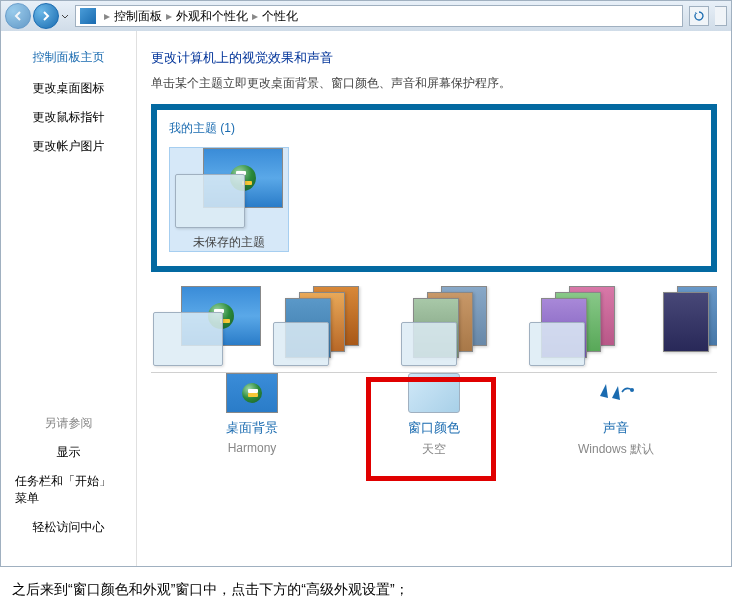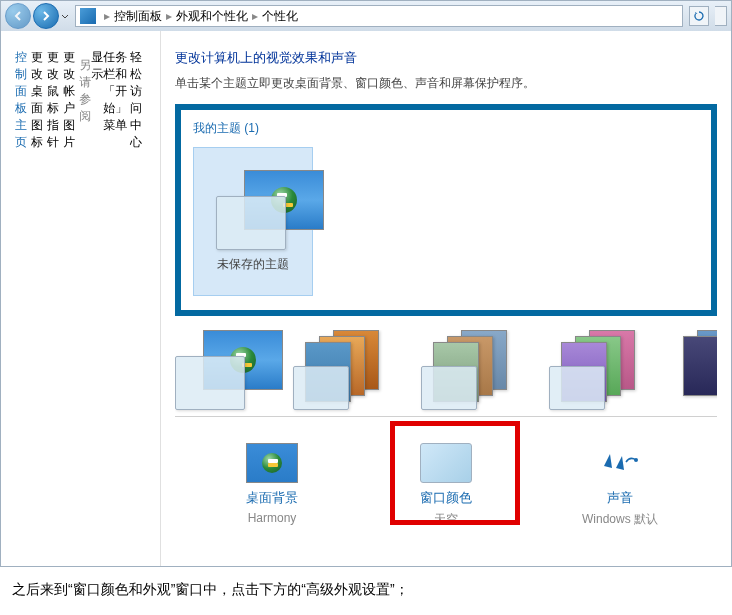--- a/index.html
+++ b/index.html
@@ -6,43 +6,43 @@
 body { font-family: "Microsoft YaHei", "Segoe UI", Tahoma, sans-serif; font-size: 12px; background: #fff; width: 732px; }
 .window { width: 732px; border: 1px solid #a0b0c0; background: #fff; }
 .titlebar { height: 30px; background: linear-gradient(#e8f0f8, #d0dce8); display: flex; align-items: center; padding: 0 4px; }
 .navbtn { width: 26px; height: 26px; border-radius: 50%; background: radial-gradient(circle at 30% 30%, #6bb8e8, #1a6bb0); display: flex; align-items: center; justify-content: center; color: #fff; margin-right: 2px; border: 1px solid #1a6bb0; }
 .navbtn.disabled { opacity: 0.6; }
 .breadcrumb { display: flex; align-items: center; background: #fff; border: 1px solid #a0b0c0; height: 22px; margin-left: 6px; flex: 1; padding: 0 4px; font-size: 12px; }
 .breadcrumb .bcicon { width: 16px; height: 16px; background: linear-gradient(135deg, #4a9cd8, #1a6bb0); margin-right: 4px; }
 .breadcrumb .sep { color: #888; margin: 0 4px; }
 .tb-right { width: 20px; height: 20px; border: 1px solid #a0b0c0; background: #f0f4f8; margin-left: 6px; display: flex; align-items: center; justify-content: center; color: #1a6bb0; font-size: 10px; }
 .content { display: flex; min-height: 535px; }
-.sidebar { width: 160px; border-right: 1px solid #e0e0e0; padding: 18px 14px; display: flex; flex-direction: row; }
+.sidebar { width: 136px; border-right: 1px solid #e0e0e0; padding: 18px 14px; display: flex; flex-direction: column; align-items: center; }
 .sidebar .title { color: #1a6bb0; font-size: 12px; margin-bottom: 14px; }
 .sidebar .link { color: #000000; font-size: 12px; margin-bottom: 12px; cursor: pointer; }
 .sidebar .spacer { flex: 1; }
 .sidebar .sect { color: #888; font-size: 12px; margin-bottom: 12px; margin-top: 8px; }
 .main { flex: 1; padding: 18px 14px; overflow: hidden; }
 .main .heading { color: #003399; font-size: 13px; margin-bottom: 8px; }
 .main .desc { color: #444; font-size: 12px; margin-bottom: 12px; }
 .group { border: 6px solid #0369a1; background: #fff; padding: 10px 12px 14px; margin-bottom: 14px; }
 .group .ghead { color: #1a6bb0; font-size: 12px; margin-bottom: 10px; }
 .themerow { display: flex; gap: 10px; }
 .themetile { width: 120px; text-align: center; font-size: 12px; color: #444; cursor: pointer; }
-.themetile.sel { background: #d6e8f8; padding: 22px; border: 1px solid #a6cef0; }
+.themetile.sel { background: #d6e8f8; padding: 0; border: 1px solid #a6cef0; }
 .thumbwrap { position: relative; width: 108px; height: 80px; margin: 0 auto 6px; }
 .bgthumb { position: absolute; top: 0; right: 0; width: 80px; height: 60px; background: linear-gradient(to bottom, #3a8cd8 0%, #5aa8e8 50%, #2a7cc8 100%); border: 1px solid #888; display: flex; align-items: center; justify-content: center; }
 .orb { width: 26px; height: 26px; border-radius: 50%; background: radial-gradient(circle at 35% 30%, #9fd8a8, #2a8a3a 50%, #1a5a2a); display: flex; align-items: center; justify-content: center; position: relative; }
 .orb::before, .orb::after { content: ""; position: absolute; background: #fff; border-radius: 1px; }
 .orb::before { width: 10px; height: 4px; top: 6px; left: 6px; }
 .orb::after { width: 10px; height: 4px; bottom: 6px; right: 4px; background: #f8c838; }
 .winframe { position: absolute; bottom: 0; left: 0; width: 70px; height: 54px; background: rgba(220,235,245,0.85); border: 1px solid #a0b0c0; border-radius: 2px; box-shadow: 1px 1px 3px rgba(0,0,0,0.15); }
 .aerothumb { position: relative; width: 118px; height: 80px; }
 .aeroslice { position: absolute; width: 46px; height: 60px; border: 1px solid #888; box-shadow: 1px 1px 3px rgba(0,0,0,0.2); }
-.bottombar { border-top: 1px solid #d0d0d0; padding: 26px 10px 6px; display: flex; justify-content: space-around; position: relative; }
+.bottombar { border-top: 1px solid #d0d0d0; padding: 0 10px 6px; display: flex; justify-content: space-around; position: relative; }
 .bitem { text-align: center; width: 130px; cursor: pointer; }
 .bitem .ico { width: 52px; height: 40px; margin: 0 auto 6px; }
 .bitem .lbl { color: #1a6bb0; font-size: 13px; margin-bottom: 4px; }
 .bitem .sub { color: #888; font-size: 12px; }
 .highlight { position: absolute; border: 5px solid #e00000; top: 4px; width: 130px; height: 104px; }
 .ico-bg { background: linear-gradient(to bottom, #3a8cd8, #2a7cc8); border: 1px solid #888; display: flex; align-items: center; justify-content: center; }
 .ico-color { background: linear-gradient(135deg, #d0e8f8, #a8d0e8); border: 1px solid #a0b0c0; border-radius: 3px; }
 .ico-sound { display: flex; align-items: center; justify-content: center; }
 .caption { padding: 14px 12px; font-size: 14px; color: #000000; }
 </style>

